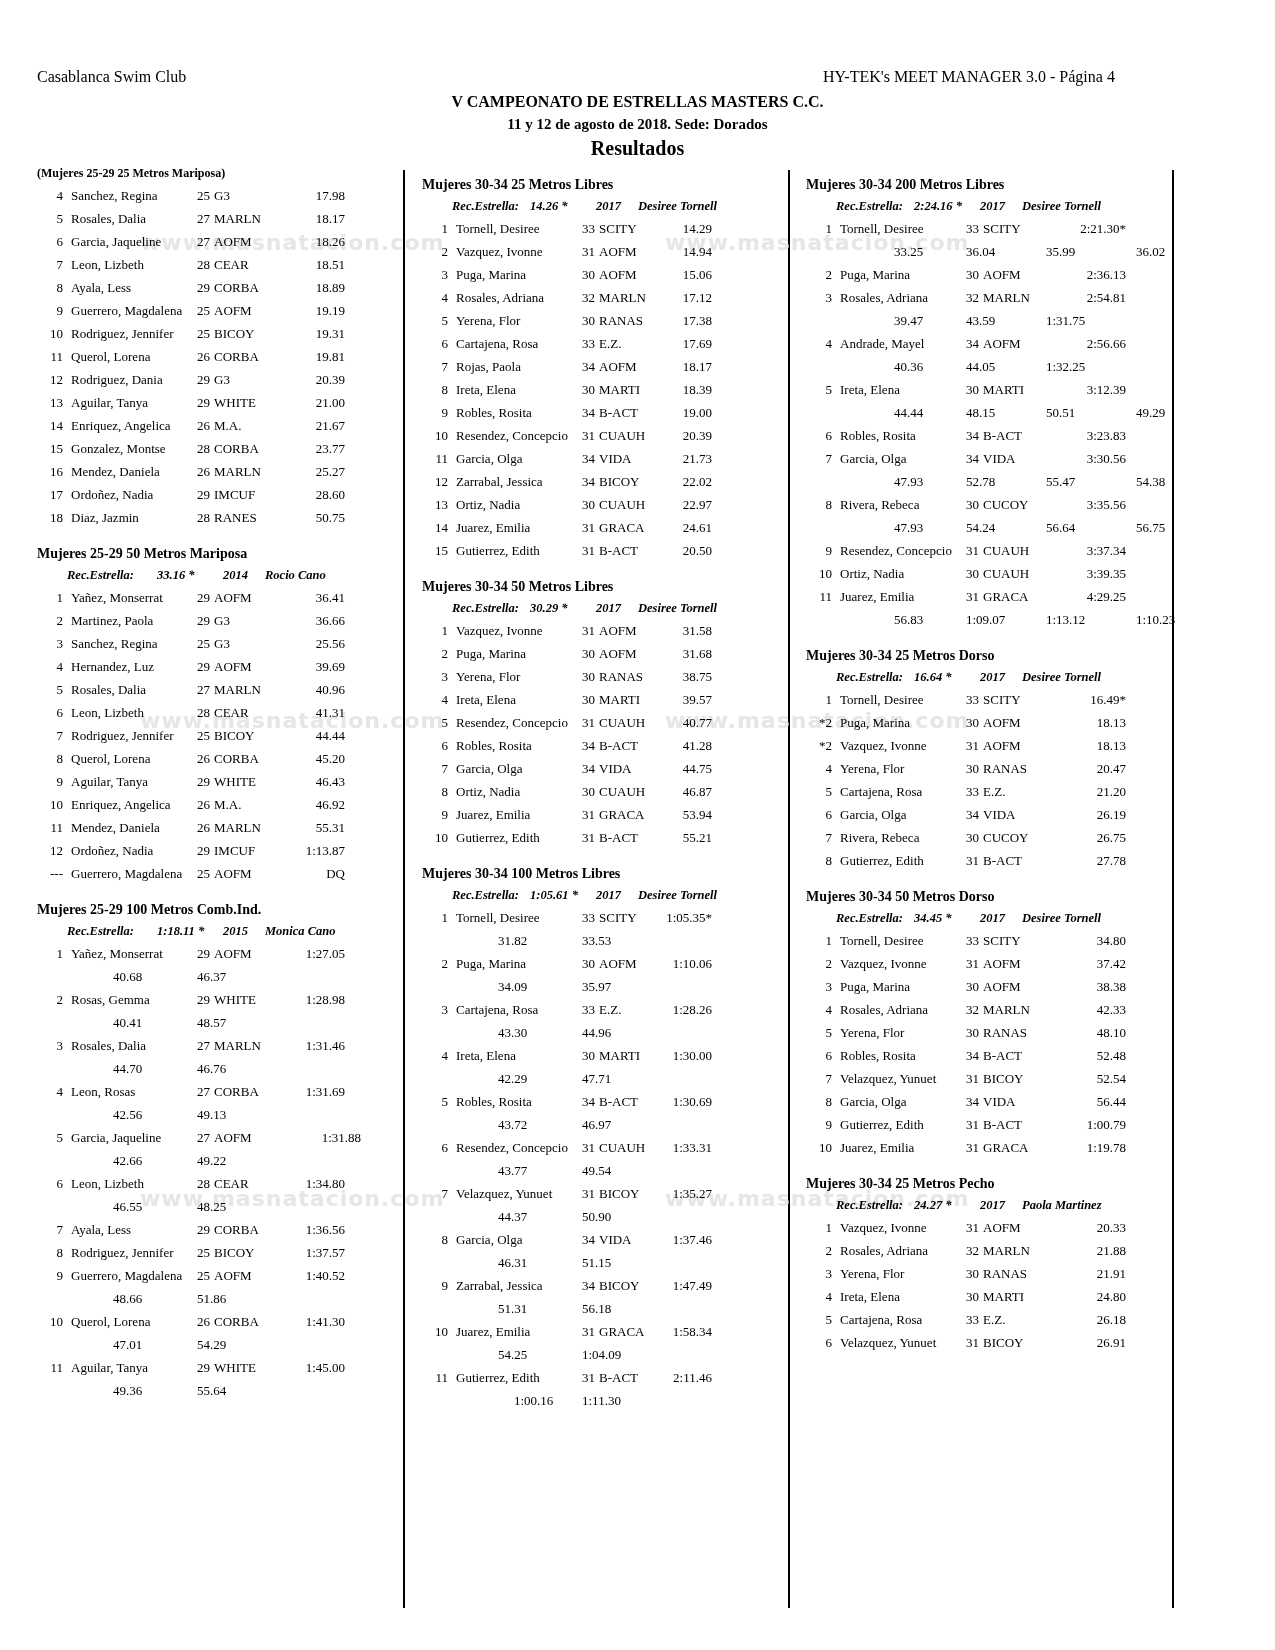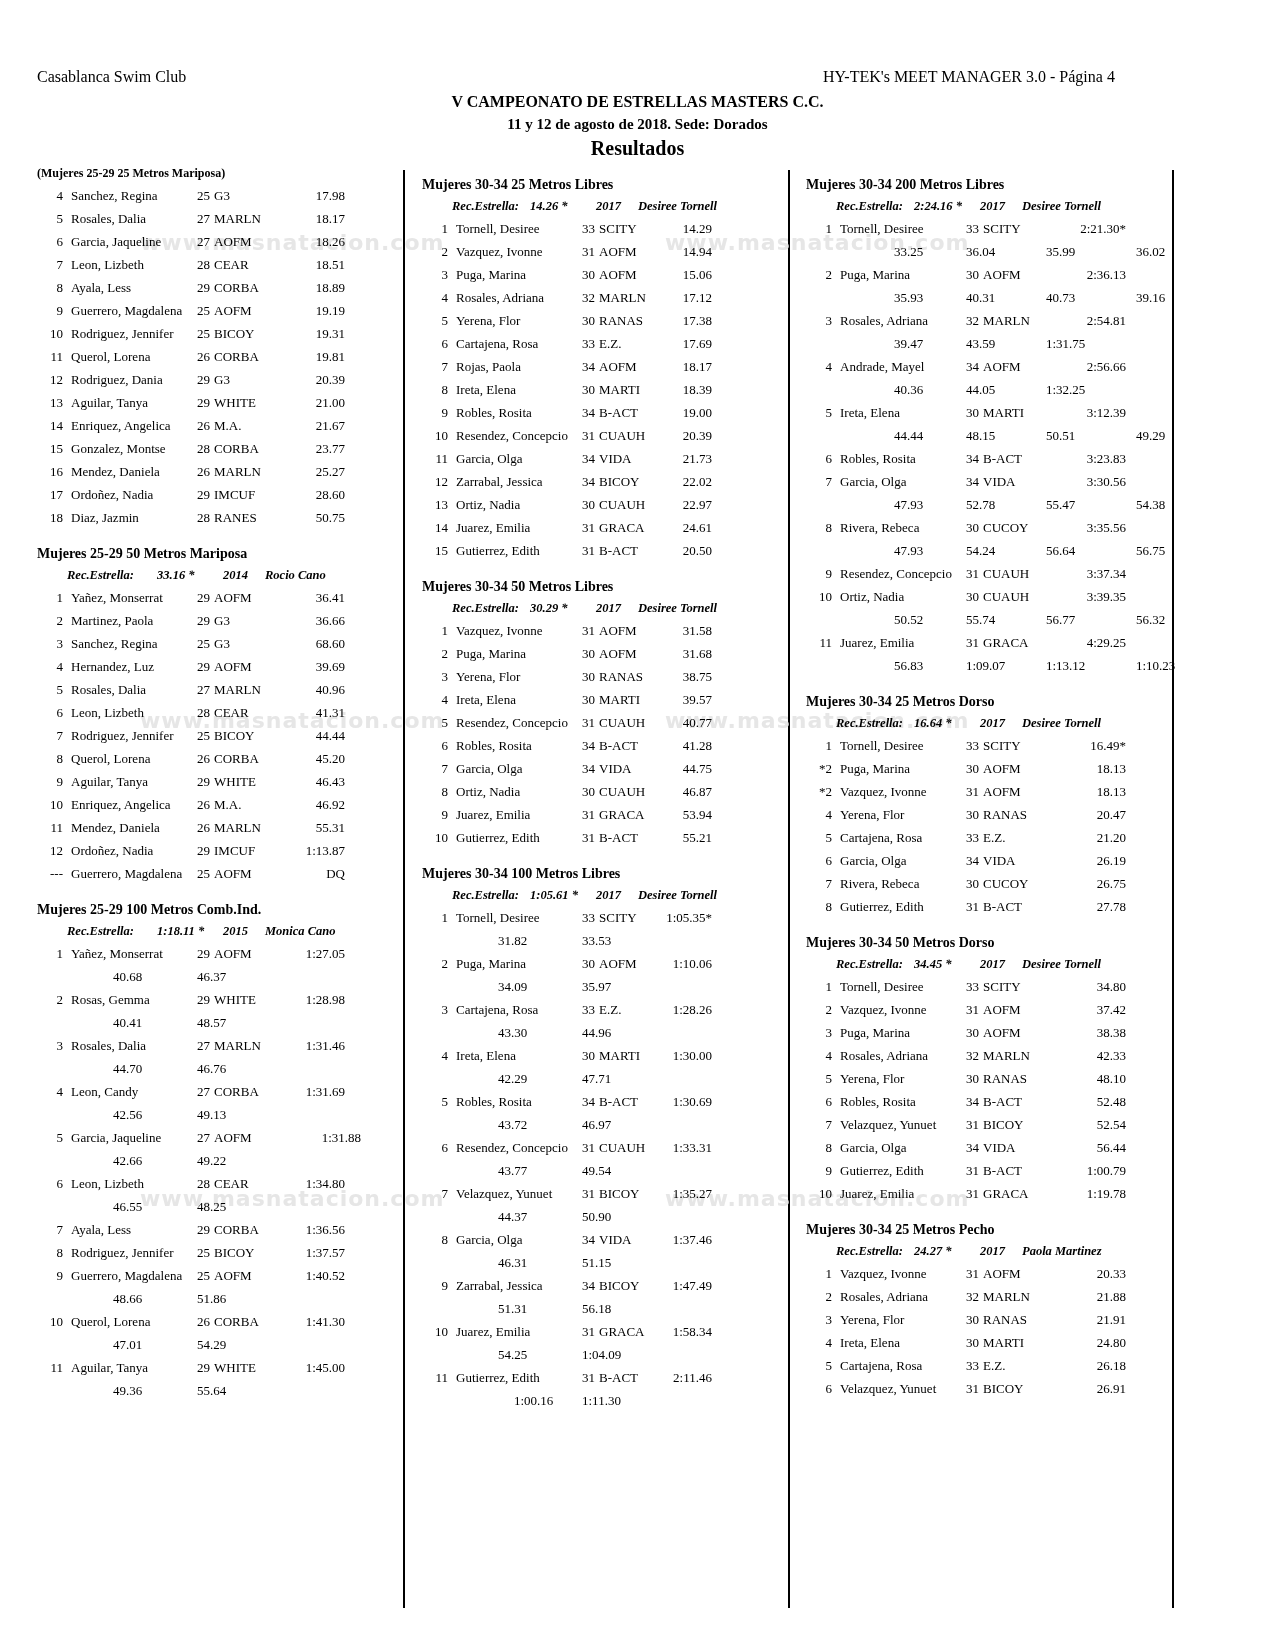--- a/index.html
+++ b/index.html
@@ -175,21 +175,21 @@
         <span class="nm">Martinez, Paola</span>
         <span style="left:160px">29</span>
         <span style="left:177px">G3</span>
         <span style="right:52px">36.66</span>
       </div>
       <div class="row">
         <span class="pl">3</span>
         <span class="nm">Sanchez, Regina</span>
         <span style="left:160px">25</span>
         <span style="left:177px">G3</span>
-        <span style="right:52px">68.60</span>
+        <span style="right:52px">25.56</span>
       </div>
       <div class="row">
         <span class="pl">4</span>
         <span class="nm">Hernandez, Luz</span>
         <span style="left:160px">29</span>
         <span style="left:177px">AOFM</span>
         <span style="right:52px">39.69</span>
       </div>
       <div class="row">
         <span class="pl">5</span>
@@ -291,21 +291,21 @@
         <span style="left:160px">27</span>
         <span style="left:177px">MARLN</span>
         <span style="right:52px">1:31.46</span>
       </div>
       <div class="row">
         <span class="sp" style="left:76px">44.70</span>
         <span class="sp" style="left:160px">46.76</span>
       </div>
       <div class="row">
         <span class="pl">4</span>
-        <span class="nm">Leon, Candy</span>
+        <span class="nm">Leon, Rosas</span>
         <span style="left:160px">27</span>
         <span style="left:177px">CORBA</span>
         <span style="right:52px">1:31.69</span>
       </div>
       <div class="row">
         <span class="sp" style="left:76px">42.56</span>
         <span class="sp" style="left:160px">49.13</span>
       </div>
       <div class="row">
         <span class="pl">5</span>
@@ -726,26 +726,20 @@
         <span class="sp" style="left:330px">36.02</span>
       </div>
       <div class="row">
         <span class="pl">2</span>
         <span class="nm">Puga, Marina</span>
         <span style="left:160px">30</span>
         <span style="left:177px">AOFM</span>
         <span style="right:60px">2:36.13</span>
       </div>
       <div class="row">
-        <span class="sp" style="left:88px">35.93</span>
-        <span class="sp" style="left:160px">40.31</span>
-        <span class="sp" style="left:240px">40.73</span>
-        <span class="sp" style="left:330px">39.16</span>
-      </div>
-      <div class="row">
         <span class="pl">3</span>
         <span class="nm">Rosales, Adriana</span>
         <span style="left:160px">32</span>
         <span style="left:177px">MARLN</span>
         <span style="right:60px">2:54.81</span>
       </div>
       <div class="row">
         <span class="sp" style="left:88px">39.47</span>
         <span class="sp" style="left:160px">43.59</span>
         <span class="sp" style="left:240px">1:31.75</span>
@@ -816,26 +810,20 @@
         <span style="left:160px">31</span>
         <span style="left:177px">CUAUH</span>
         <span style="right:60px">3:37.34</span>
       </div>
       <div class="row">
         <span class="pl">10</span>
         <span class="nm">Ortiz, Nadia</span>
         <span style="left:160px">30</span>
         <span style="left:177px">CUAUH</span>
         <span style="right:60px">3:39.35</span>
-      </div>
-      <div class="row">
-        <span class="sp" style="left:88px">50.52</span>
-        <span class="sp" style="left:160px">55.74</span>
-        <span class="sp" style="left:240px">56.77</span>
-        <span class="sp" style="left:330px">56.32</span>
       </div>
       <div class="row">
         <span class="pl">11</span>
         <span class="nm">Juarez, Emilia</span>
         <span style="left:160px">31</span>
         <span style="left:177px">GRACA</span>
         <span style="right:60px">4:29.25</span>
       </div>
       <div class="row">
         <span class="sp" style="left:88px">56.83</span>

